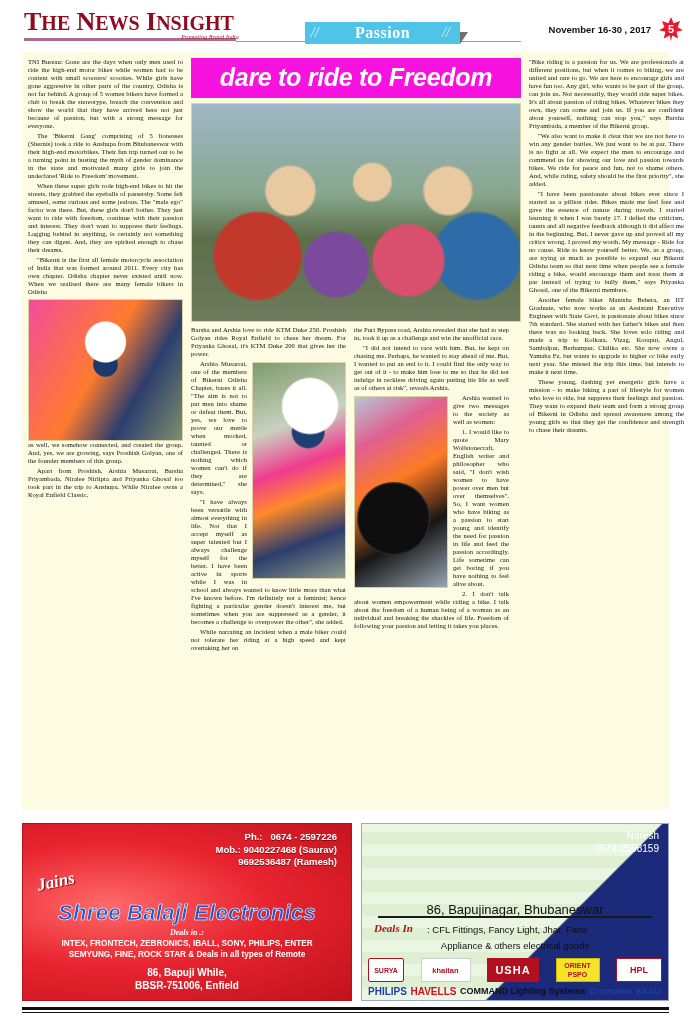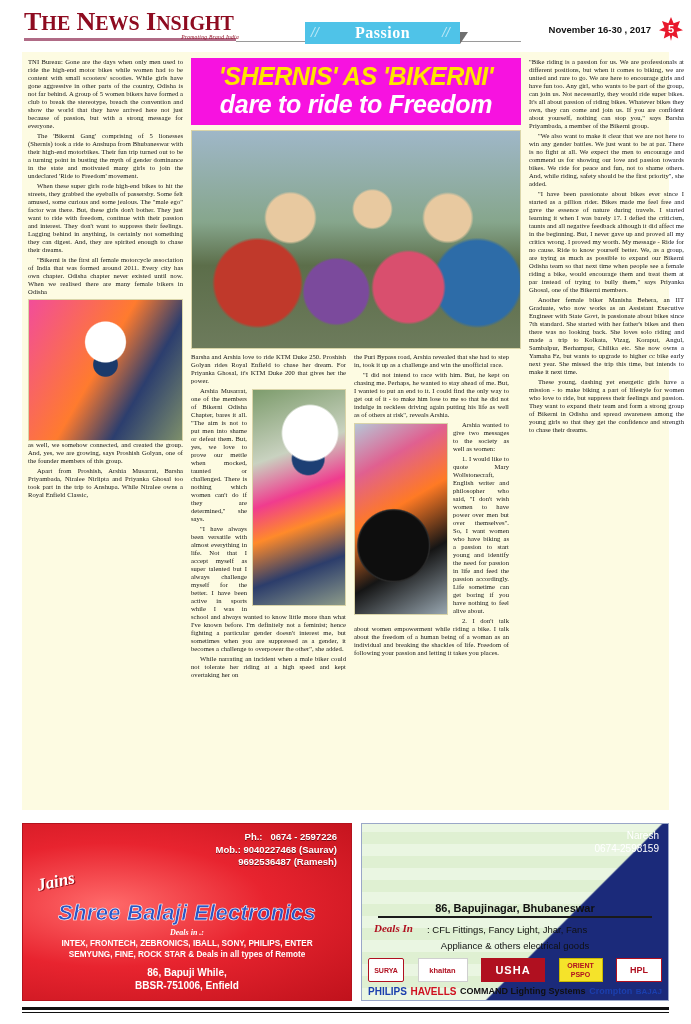--- a/index.html
+++ b/index.html
@@ -245,21 +245,21 @@
   }
   .ad-right .title{
     position:absolute;left:0;right:0;top:58px;text-align:center;
     font-family:"Liberation Serif", serif;
     font-weight:bold;font-size:18px;color:#b01020;
     letter-spacing:.3px;
   }
   .ad-right .sub{
     position:absolute;left:0;right:0;top:78px;text-align:center;
     font-family:"Liberation Sans", sans-serif;
-    font-weight:bold;font-size:11px;color:#101010;
+    font-weight:normal;font-size:13px;color:#101010;
   }
   .ad-right .rule{
     position:absolute;left:16px;right:16px;top:92px;height:2px;background:#1a1a1a;
   }
   .ad-right .deals{
     position:absolute;left:12px;top:98px;
     font-family:"Liberation Serif", serif;
     font-style:italic;font-weight:bold;font-size:11px;color:#b01020;
   }
   .ad-right .deals-txt{
@@ -279,21 +279,21 @@
   .logo-row.r2{top:160px;height:14px;}
   .blogo{
     font-family:"Liberation Sans", sans-serif;
     font-weight:bold;font-size:8px;color:#fff;
     display:flex;align-items:center;justify-content:center;
     text-align:center;line-height:9px;
     box-sizing:border-box;
   }
   .bl-surya{width:36px;height:24px;background:#fff;color:#b01020;border:1px solid #b01020;border-radius:2px;font-size:7px;}
   .bl-khaitan{width:50px;height:24px;background:#fff;color:#b01020;border:1px solid #cfcfcf;font-size:7.5px;}
-  .bl-usha{width:64px;height:24px;background:#b01020;color:#fff;font-size:11px;letter-spacing:1px;}
+  .bl-usha{width:52px;height:24px;background:#b01020;color:#fff;font-size:11px;letter-spacing:1px;}
   .bl-orient{width:44px;height:24px;background:#f5e32a;color:#b01020;font-size:7px;border:1px solid #c9b800;}
   .bl-hpl{width:46px;height:24px;background:#fff;color:#b01020;border:1px solid #b01020;font-size:9px;}
   .bt{font-family:Liberation Sans, sans-serif;font-weight:bold;}
   .bt-philips{font-size:10px;color:#1b3fae;}
   .bt-havells{font-size:10px;color:#cf1020;}
   .bt-command{font-size:9px;color:#101010;line-height:9px;}
   .bt-crompton{font-size:9px;color:#1b3fae;}
   .bt-bajaj{font-size:8px;color:#1b3fae;}
 
   .footrule{position:absolute;left:22px;right:22px;top:1007px;height:3px;background:#111;}
@@ -342,21 +342,20 @@
         <p class="body">The 'Bikerni Gang' comprising of 5 lionesses (Shernis) took a ride to Anshupa from Bhubaneswar with their high-end motorbikes. Their fun trip turned out to be a turning point in busting the myth of gender dominance in the state and motivated many girls to join the undeclared 'Ride to Freedom' movement.</p>
         <p class="body">When these super girls rode high-end bikes to hit the streets, they grabbed the eyeballs of passersby. Some felt amused, some curious and some jealous. The "male ego" factor was there. But, these girls don't bother. They just want to ride with freedom, continue with their passion and interest. They don't want to suppress their feelings. Lagging behind in anything, is certainly not something they can digest. And, they are spirited enough to chase their dreams.</p>
         <p class="body">"Bikerni is the first all female motorcycle association of India that was formed around 2011. Every city has own chapter. Odisha chapter never existed until now. When we realised there are many female bikers in Odisha</p>
         <div class="photo ph-closeup"></div>
         <p class="body noind">as well, we somehow connected, and created the group. And, yes, we are growing, says Proshish Golyan, one of the founder members of this group.</p>
         <p class="body">Apart from Proshish, Arshia Musarrat, Barsha Priyambada, Niralee Nirlipta and Priyanka Ghosal too took part in the trip to Anshupa. While Niralee owns a Royal Enfield Classic,</p>
       </div>
 
       <div class="col wide">
         <div class="headline">
-          <div class="hl1">'SHERNIS' AS 'BIKERNI'</div>
           <div class="hl2">dare to ride to Freedom</div>
         </div>
         <div class="photo ph-group"></div>
 
         <div class="cols">
           <div class="col">
             <p class="body noind">Barsha and Arshia love to ride KTM Duke 250. Proshish Golyan rides Royal Enfield to chase her dream. For Priyanka Ghosal, it's KTM Duke 200 that gives her the power.</p>
             <div class="photo ph-rider inset-right"></div>
             <p class="body">Arshia Musarrat, one of the members of Bikerni Odisha Chapter, bares it all. "The aim is not to put men into shame or defeat them. But, yes, we love to prove our mettle when mocked, taunted or challenged. There is nothing which women can't do if they are determined," she says.</p>
             <p class="body">"I have always been versatile with almost everything in life. Not that I accept myself as super talented but I always challenge myself for the better. I have been active in sports while I was in school and always wanted to know little more than what I've known before. I'm definitely not a feminist; hence fighting a particular gender doesn't interest me, but sometimes when you are suppressed as a gender, it becomes a challenge to overpower the other", she added.</p>

